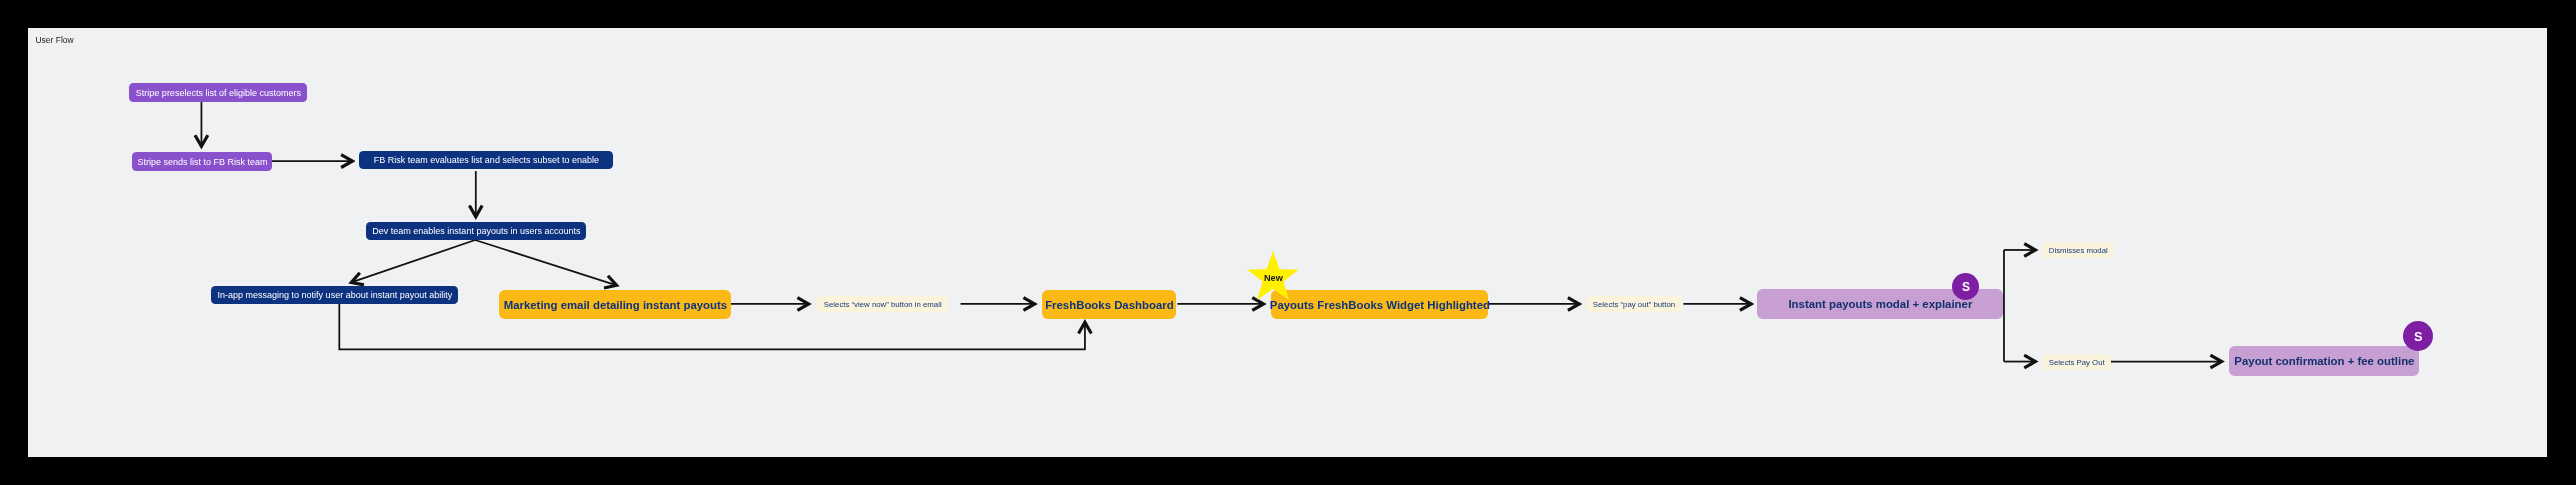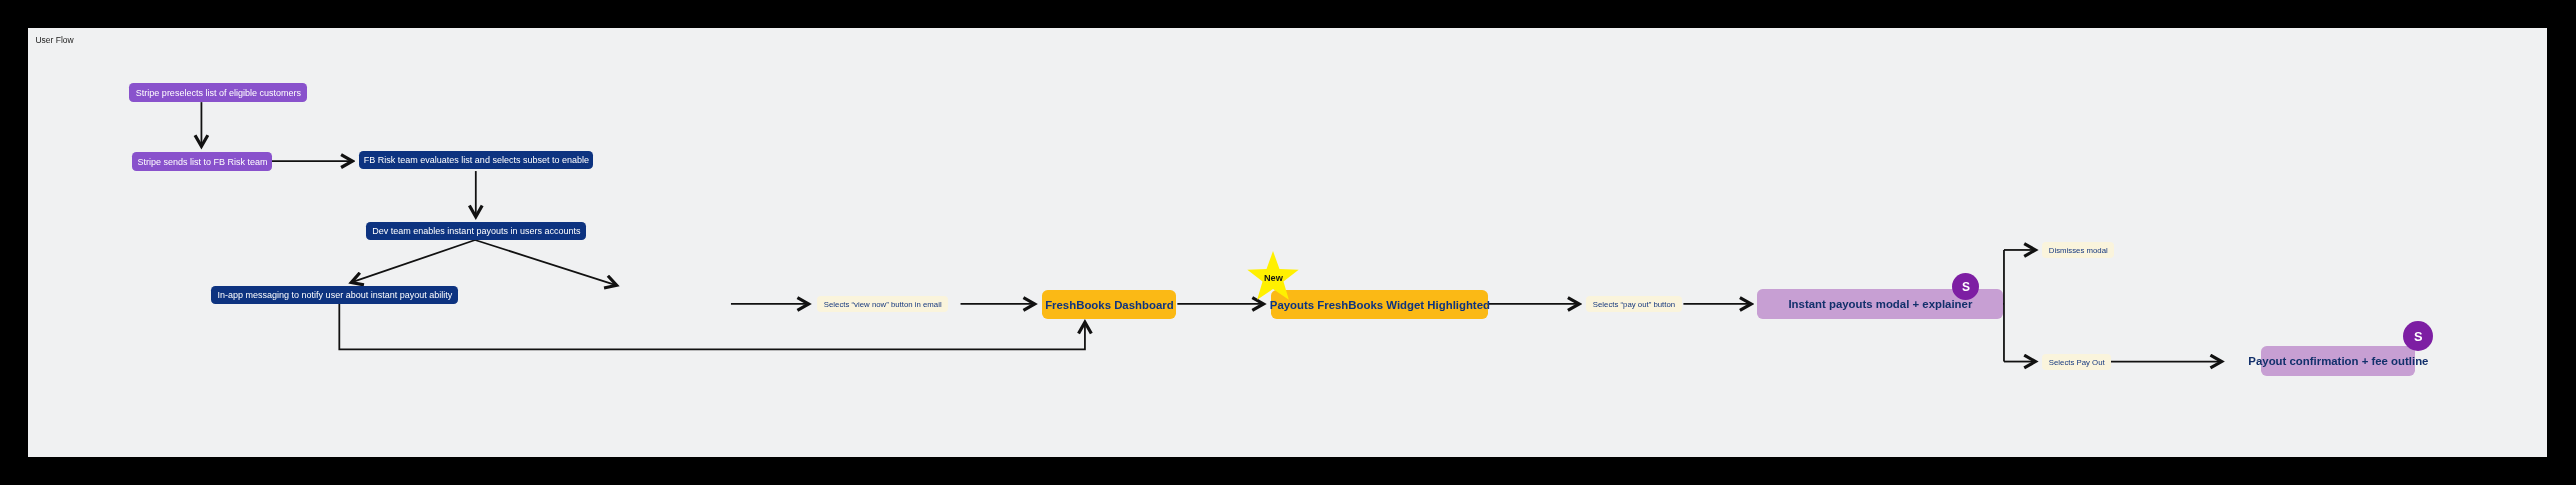--- a/index.html
+++ b/index.html
@@ -62,28 +62,28 @@
     border-radius:50%;
     display:flex;align-items:center;justify-content:center;
     font-weight:bold;
   }
   #badge-modal{left:1924px;top:245px;width:27px;height:27px;font-size:12px;}
   #badge-confirm{left:2375px;top:293px;width:30px;height:30px;font-size:12.8px;}
 
   
   #n-preselects{left:85px;top:55px;width:178px;margin-left:16px;}
   #n-sends{left:104px;top:124px;width:140px;}
-  #n-fbrisk{left:331px;top:123px;width:234px;}
+  #n-fbrisk{left:331px;top:123px;width:254px;}
   #n-devteam{left:338px;top:194px;width:220px;}
   #n-inapp{left:183px;top:258px;width:247px;}
   #n-marketing{left:471px;top:262px;width:232px;}
   #n-freshbooks{left:1014px;top:262px;width:134px;}
   #n-widget{left:1243px;top:262px;width:217px;}
   #n-modal{left:1729px;top:261px;width:246px;}
-  #n-confirm{left:2201px;top:318px;width:154px;margin-left:32px;}
+  #n-confirm{left:2201px;top:318px;width:190px;}
 
   #l-viewnow{left:789px;top:268px;}
   #l-payout{left:1558px;top:268px;}
   #l-dismiss{left:2014px;top:214px;}
   #l-selectpayout{left:2014px;top:326px;}
 
   #star{position:absolute;left:1213px;top:218px;width:64px;height:64px;}
   #new-label{
     position:absolute;left:1213px;top:245px;width:64px;
     text-align:center;
@@ -136,20 +136,23 @@
   </div>
 
   <div class="node navy" id="n-devteam">
     <span>Dev team enables instant payouts in users accounts</span>
   </div>
 
   <div class="node navy" id="n-inapp">
     <span>In-app messaging to notify user about instant payout ability</span>
   </div>
 
+  <div class="node gold" id="n-marketing">
+    <span>Marketing email detailing instant payouts</span>
+  </div>
 
   <div class="edge-label" id="l-viewnow">
     <span>Selects “view now” button in email</span>
   </div>
 
   <div class="node gold" id="n-freshbooks">
     <span>FreshBooks Dashboard</span>
   </div>
 
   <div class="node gold" id="n-widget">

